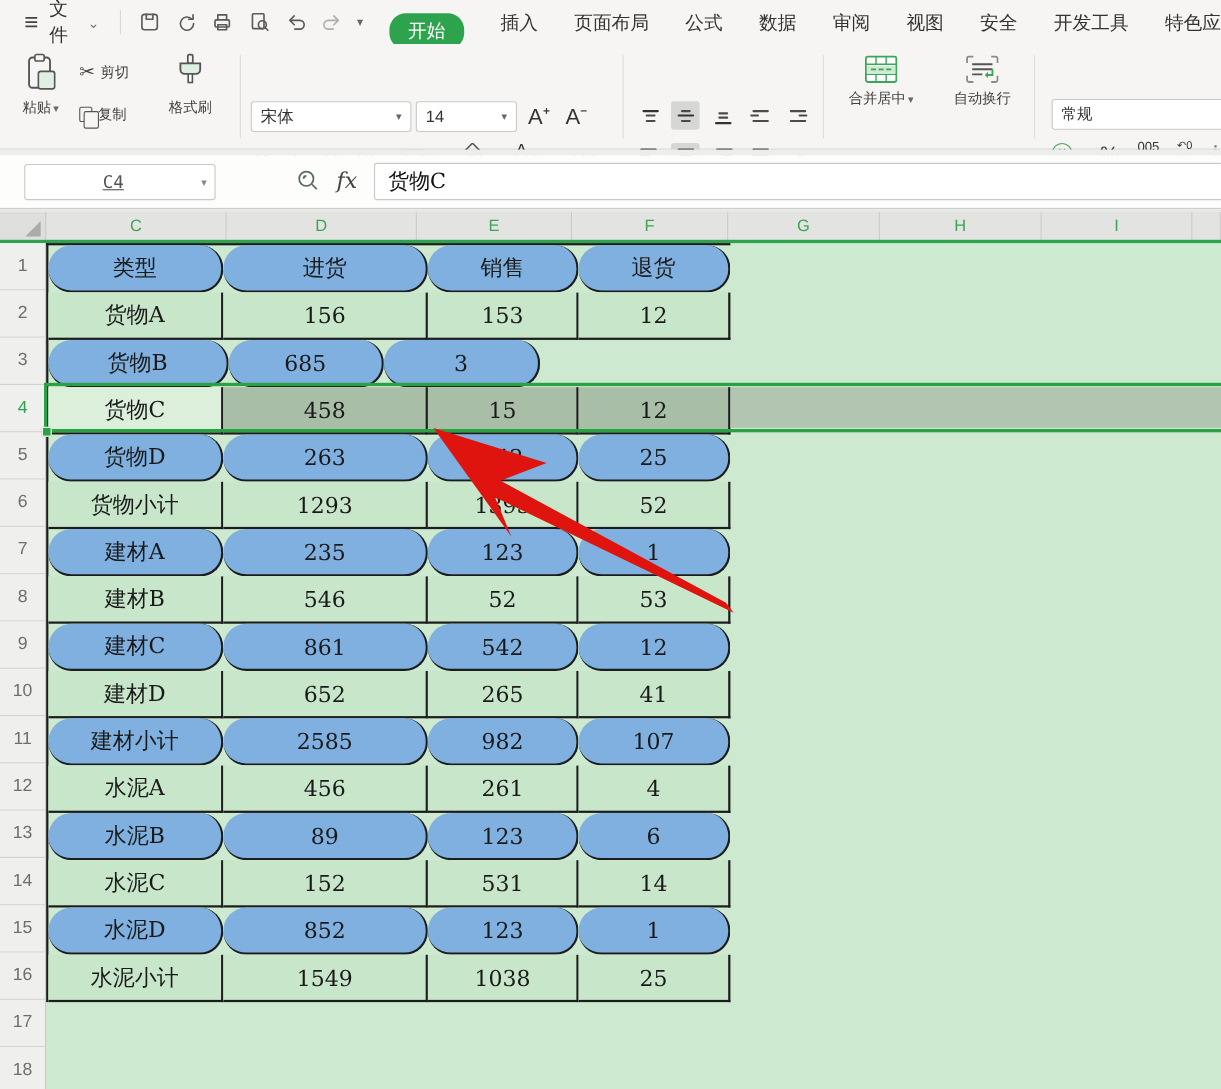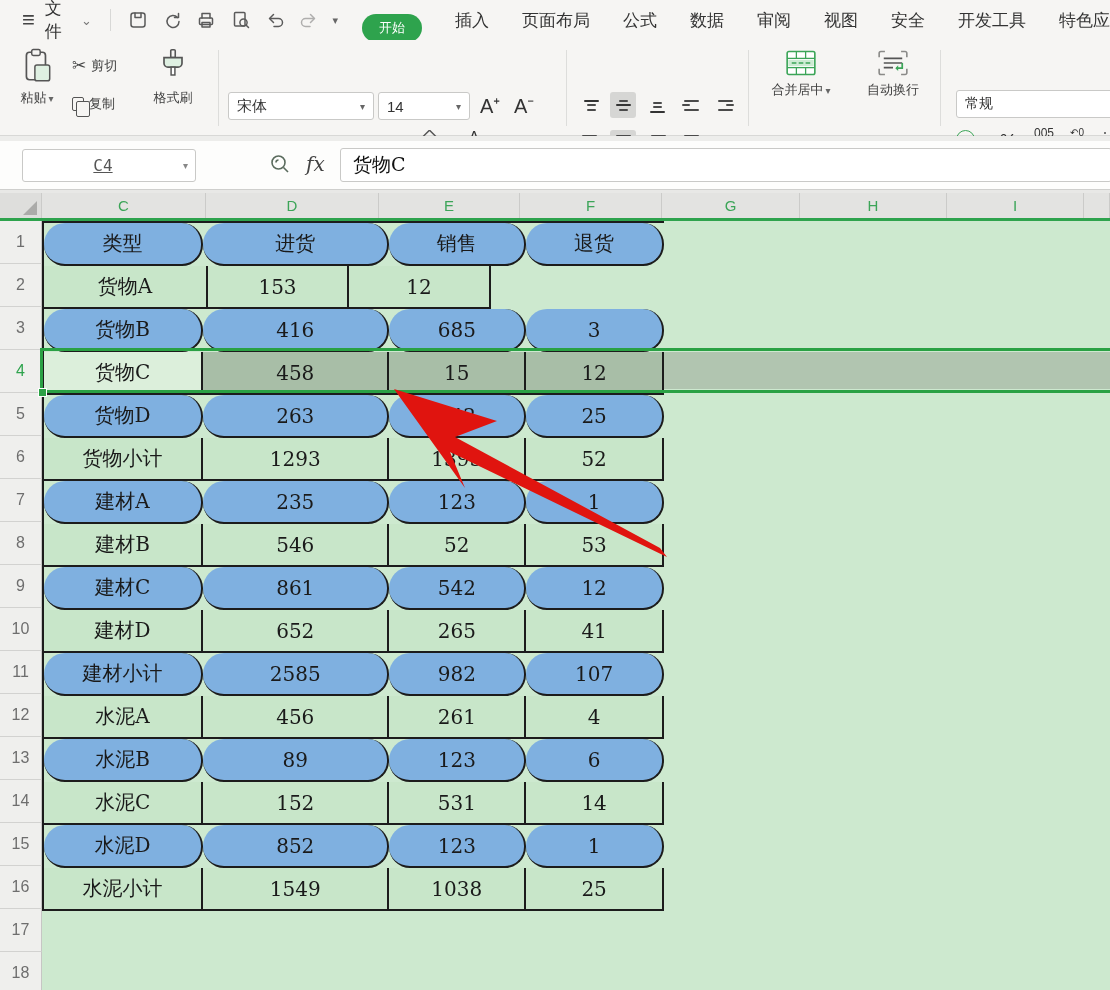--- a/index.html
+++ b/index.html
@@ -12,21 +12,21 @@
   .mb-hamburger { font-size:22px; color:#444; margin-left:22px; cursor:default; }
   .mb-file { font-size:17px; color:#333; margin-left:10px; }
   .mb-chev { font-size:13px; color:#777; margin:0 8px 0 4px; }
   .mb-sep { width:1px; height:22px; background:#D8D8D6; margin:0 10px; }
   .qbtn { width:30px; height:26px; display:inline-flex; align-items:center; justify-content:center; margin:0 3px; }
   .qbtn svg { stroke:#5A5A5A; fill:none; stroke-width:1.5; stroke-linecap:round; stroke-linejoin:round; }
   .qbtn.dim svg { opacity:.45; }
   .mb-caret { font-size:11px; color:#666; margin:0 6px; }
   #tabs { display:flex; align-items:center; gap:33px; margin-left:18px; white-space:nowrap; }
   .tab { font-size:17px; color:#333; cursor:default; }
-  .tab.active { background:#2EA34D; color:#fff; border-radius:15px; padding:5px 17px; font-size:13px;margin-top:16px; }
+  .tab.active { background:#2EA34D; color:#fff; border-radius:15px; padding:5px 17px; font-size:17px;margin-top:16px; }
 
   
   #toolbar { position:absolute; left:0; top:40px; width:1110px; height:96px; background:#F6F5F3;
              border-bottom:1px solid #D8D8D6; }
   .tsep { position:absolute; top:10px; width:1px; height:76px; background:#DDDDDB; }
   .cornermark { position:absolute; width:8px; height:8px; border-right:1.5px solid #9A9A98;
                 border-bottom:1.5px solid #9A9A98; border-bottom-right-radius:4px; }
   .tlabel { font-size:13px; color:#3F3F3F; }
   .caret { font-size:10px; color:#666; margin-left:2px; }
 
@@ -455,26 +455,26 @@
 
     <div id="grid">
       <div class="trow">
         <div class="cell w0 cb">类型</div>
         <div class="cell w1 cb">进货</div>
         <div class="cell w2 cb">销售</div>
         <div class="cell w3 cb">退货</div>
       </div>
       <div class="trow">
         <div class="cell w0 cg">货物A</div>
+        <div class="cell w1 cg">156</div>
         <div class="cell w2 cg">153</div>
         <div class="cell w3 cg">12</div>
       </div>
       <div class="trow">
         <div class="cell w0 cb">货物B</div>
-        <div class="cell w1 cb">416</div>
         <div class="cell w2 cb">685</div>
         <div class="cell w3 cb">3</div>
       </div>
       <div class="trow">
         <div class="cell w0 ca">货物C</div>
         <div class="cell w1 cs">458</div>
         <div class="cell w2 cs">15</div>
         <div class="cell w3 cs">12</div>
       </div>
       <div class="trow">

